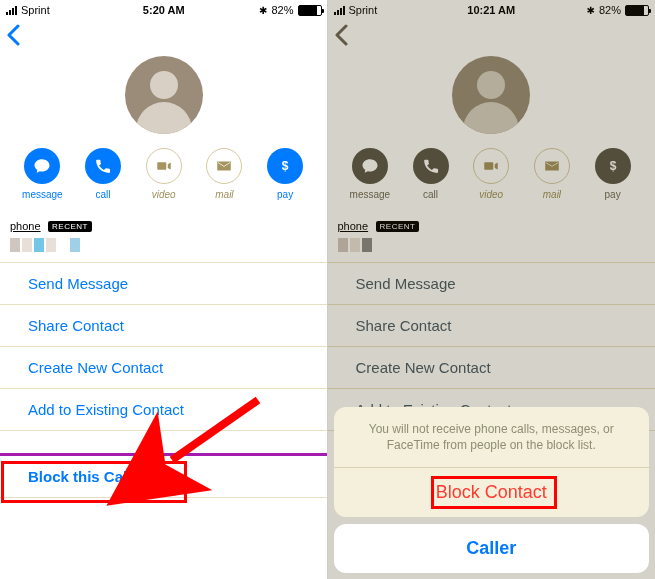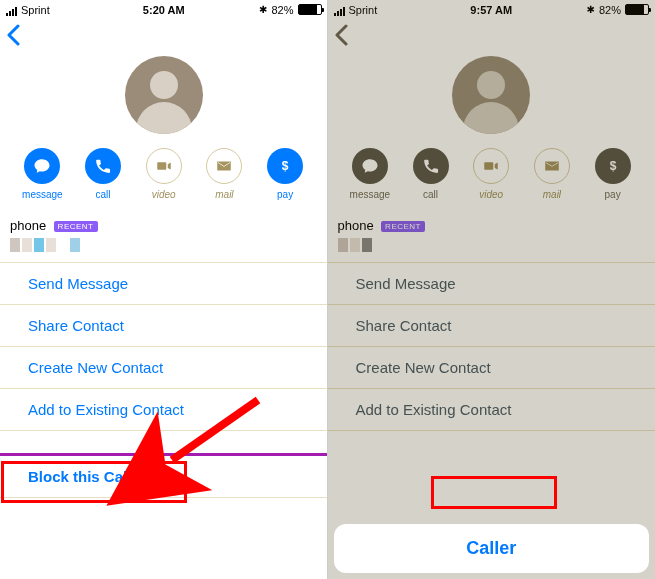--- a/index.html
+++ b/index.html
@@ -3,21 +3,21 @@
 <meta charset="utf-8">
 <style>
   * { margin: 0; padding: 0; box-sizing: border-box; }
   body { font-family: -apple-system, "Helvetica Neue", Arial, sans-serif; background: #eee; }
   .canvas { width: 655px; height: 579px; position: relative; display: flex; background: #fff; }
   .phone { position: relative; width: 327.5px; height: 579px; overflow: hidden; }
   .sep { position: absolute; left: 327px; top: 0; width: 1px; height: 579px; background: #ccc; }
 
   
   .status { height: 20px; display: flex; align-items: center; justify-content: space-between; padding: 0 6px; font-size: 11px; color: #000; }
-  .status .left, .status .right { display: flex; gap: 4px; }
+  .status .left, .status .right { display: flex; align-items: center; gap: 4px; }
   .status .center { position: absolute; left: 50%; transform: translateX(-50%); font-weight: 600; }
   .sig { display: flex; align-items: flex-end; gap: 1px; }
   .sig i { display: block; width: 2px; background: #000; }
   .sig i:nth-child(1){height:3px}.sig i:nth-child(2){height:5px}.sig i:nth-child(3){height:7px}.sig i:nth-child(4){height:9px}
   .bt { font-size: 10px; }
   .bat { width: 24px; height: 11px; border: 1px solid #000; border-radius: 2px; position: relative; }
   .bat::after { content: ""; position: absolute; right: -3px; top: 3px; width: 2px; height: 4px; background: #000; border-radius: 0 1px 1px 0; }
   .bat i { display: block; height: 100%; background: #000; }
 
   
@@ -34,22 +34,22 @@
   .actions { display: flex; justify-content: space-around; padding: 0 12px 10px; }
   .act { text-align: center; width: 54px; }
   .act .circ { width: 36px; height: 36px; margin: 0 auto 5px; border-radius: 50%; display: flex; align-items: center; justify-content: center; color: #fff; }
   .act.enabled .circ { background: #007aff; }
   .act.disabled .circ { background: #fff; border: 1px solid #d5c9a0; color: #a59360; }
   .act .lbl { font-size: 10px; color: #007aff; }
   .act.disabled .lbl { color: #a0905d; font-style: italic; }
 
   
   .section-phone { padding: 6px 10px 10px; border-bottom: 1px solid #e8e0c2; }
-  .ph-label { font-size: 13px; display: inline-block; }
-  .recent { display: inline-block; font-size: 8px; background: #8b5cf6; color: #fff; padding: 1px 4px; border-radius: 2px; vertical-align: 1px; margin-left: 3px; letter-spacing: 0.5px; }
+  .ph-label { font-size: 11px; display: inline-block; text-decoration: underline; }
+  .recent { display: inline-block; font-size: 8px; background: #000000; color: #fff; padding: 1px 4px; border-radius: 2px; vertical-align: 1px; margin-left: 3px; letter-spacing: 0.5px; }
   .pixels { margin-top: 4px; display: flex; gap: 2px; }
   .pixels span { width: 10px; height: 14px; display: inline-block; }
   .p1{background:#cfc6c0}.p2{background:#e8e0d8}.p3{background:#74c6e8}.p4{background:#e8e0d8}.p5{background:#fff}.p6{background:#a0d0e8}
 
   
   .row { padding: 12px 28px; border-bottom: 1px solid #e8e0c2; font-size: 15px; color: #007aff; background: #fff; }
   .gap { height: 22px; background: transparent; }
 
   
   .phone.dim::before { content: ""; position: absolute; inset: 0; background: rgba(60,50,10,0.22); z-index: 5; pointer-events: none; }
@@ -175,21 +175,21 @@
     <div class="status">
       <div class="left">
         <span class="sig">
             <i></i>
             <i></i>
             <i></i>
             <i></i>
           </span>
         <span>Sprint</span>
       </div>
-      <span class="center">9:57 AM</span>
+      <span class="center">10:21 AM</span>
       <div class="right">
         <span class="bt">✱</span>
         <span>82%</span>
         <span class="bat">
             <i style="width:82%"></i>
           </span>
       </div>
     </div>
     <div class="nav">
       <span class="back">
@@ -254,20 +254,25 @@
           <span class="p2"></span>
           <span style="width:10px;height:14px;background:#888"></span>
       </div>
     </div>
     <div class="row" style="color:#4a5a66">Send Message</div>
     <div class="row" style="color:#4a5a66">Share Contact</div>
     <div class="row" style="color:#4a5a66">Create New Contact</div>
     <div class="row" style="color:#4a5a66">Add to Existing Contact</div>
 
     <div class="sheet">
+      <div class="sheet-top">
+        <div class="sheet-msg">You will not receive phone calls, messages, or FaceTime from people on the block list.</div>
+        <div class="sheet-sep"></div>
+        <div class="sheet-btn">Block Contact</div>
+      </div>
       <div class="sheet-cancel">Caller</div>
     </div>
   </div>
 
   <div class="sep"></div>
 
   <svg width="655" height="579" style="position:absolute;left:0;top:0;z-index:60;pointer-events:none">
     <defs>
       <marker id="ah" markerWidth="12" markerHeight="12" refX="2" refY="6" orient="auto">
         <path d="M0,0 L12,6 L0,12 L3,6 z" fill="#ff0000"></path>

